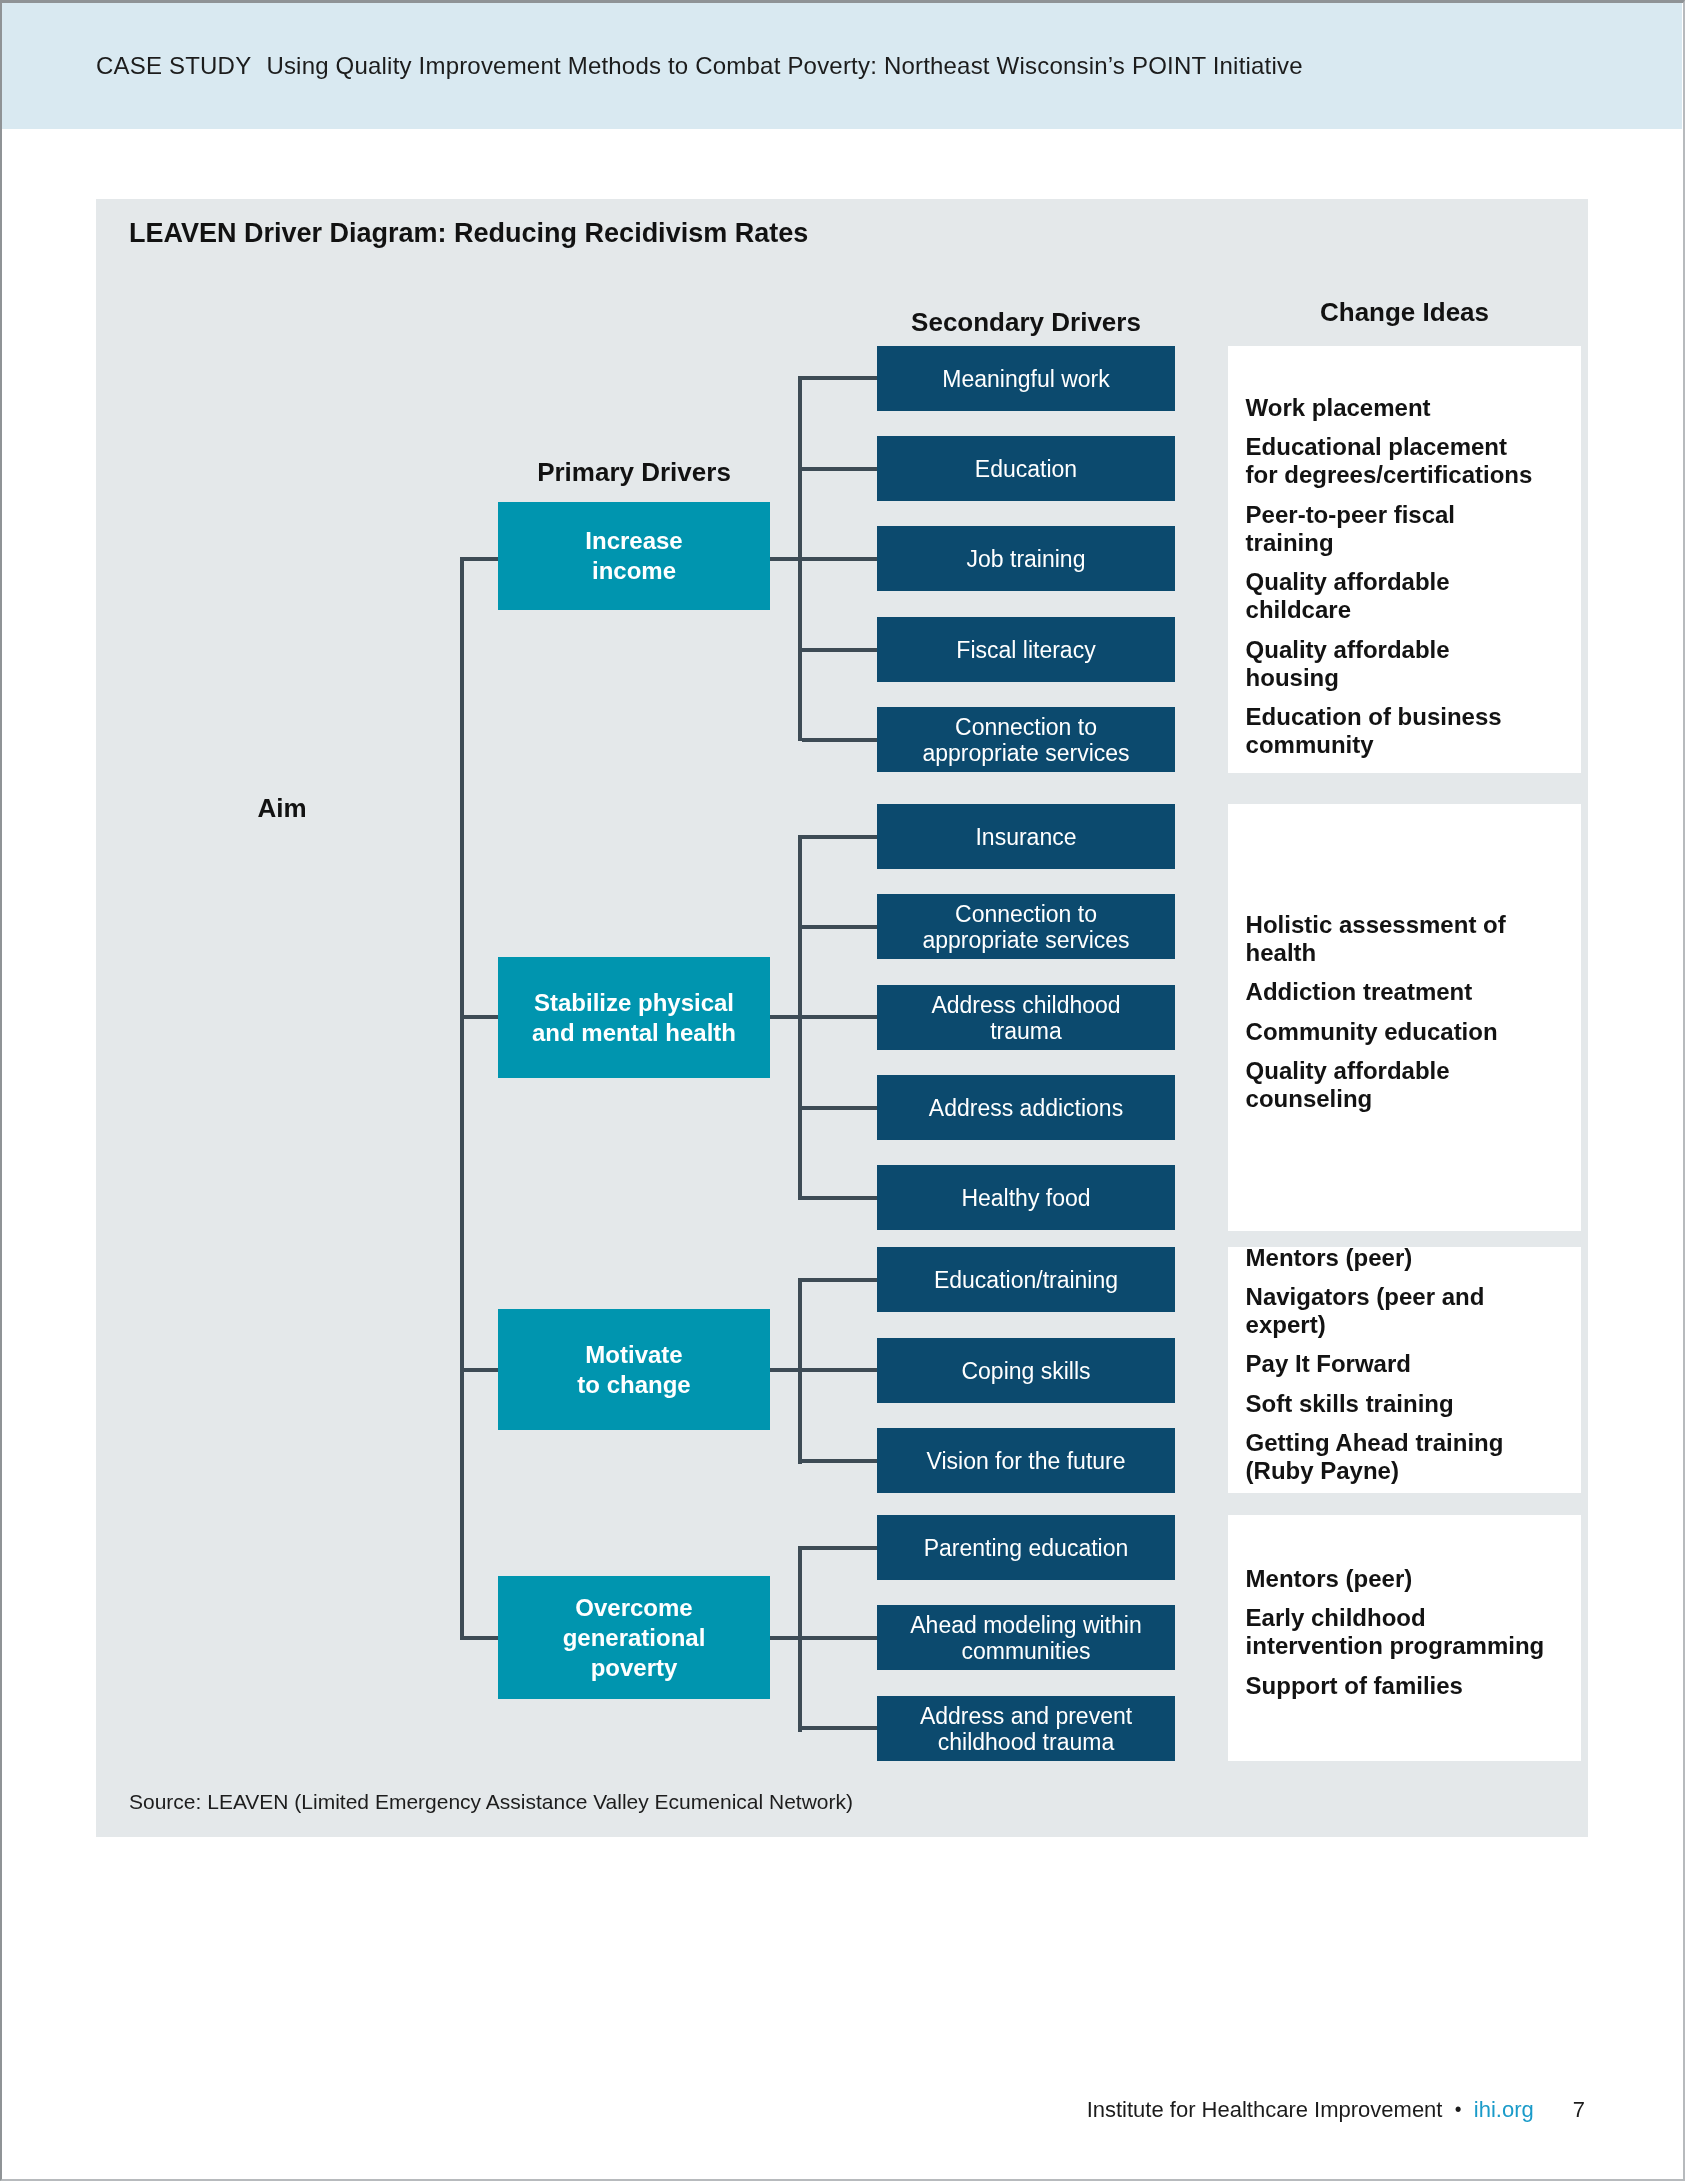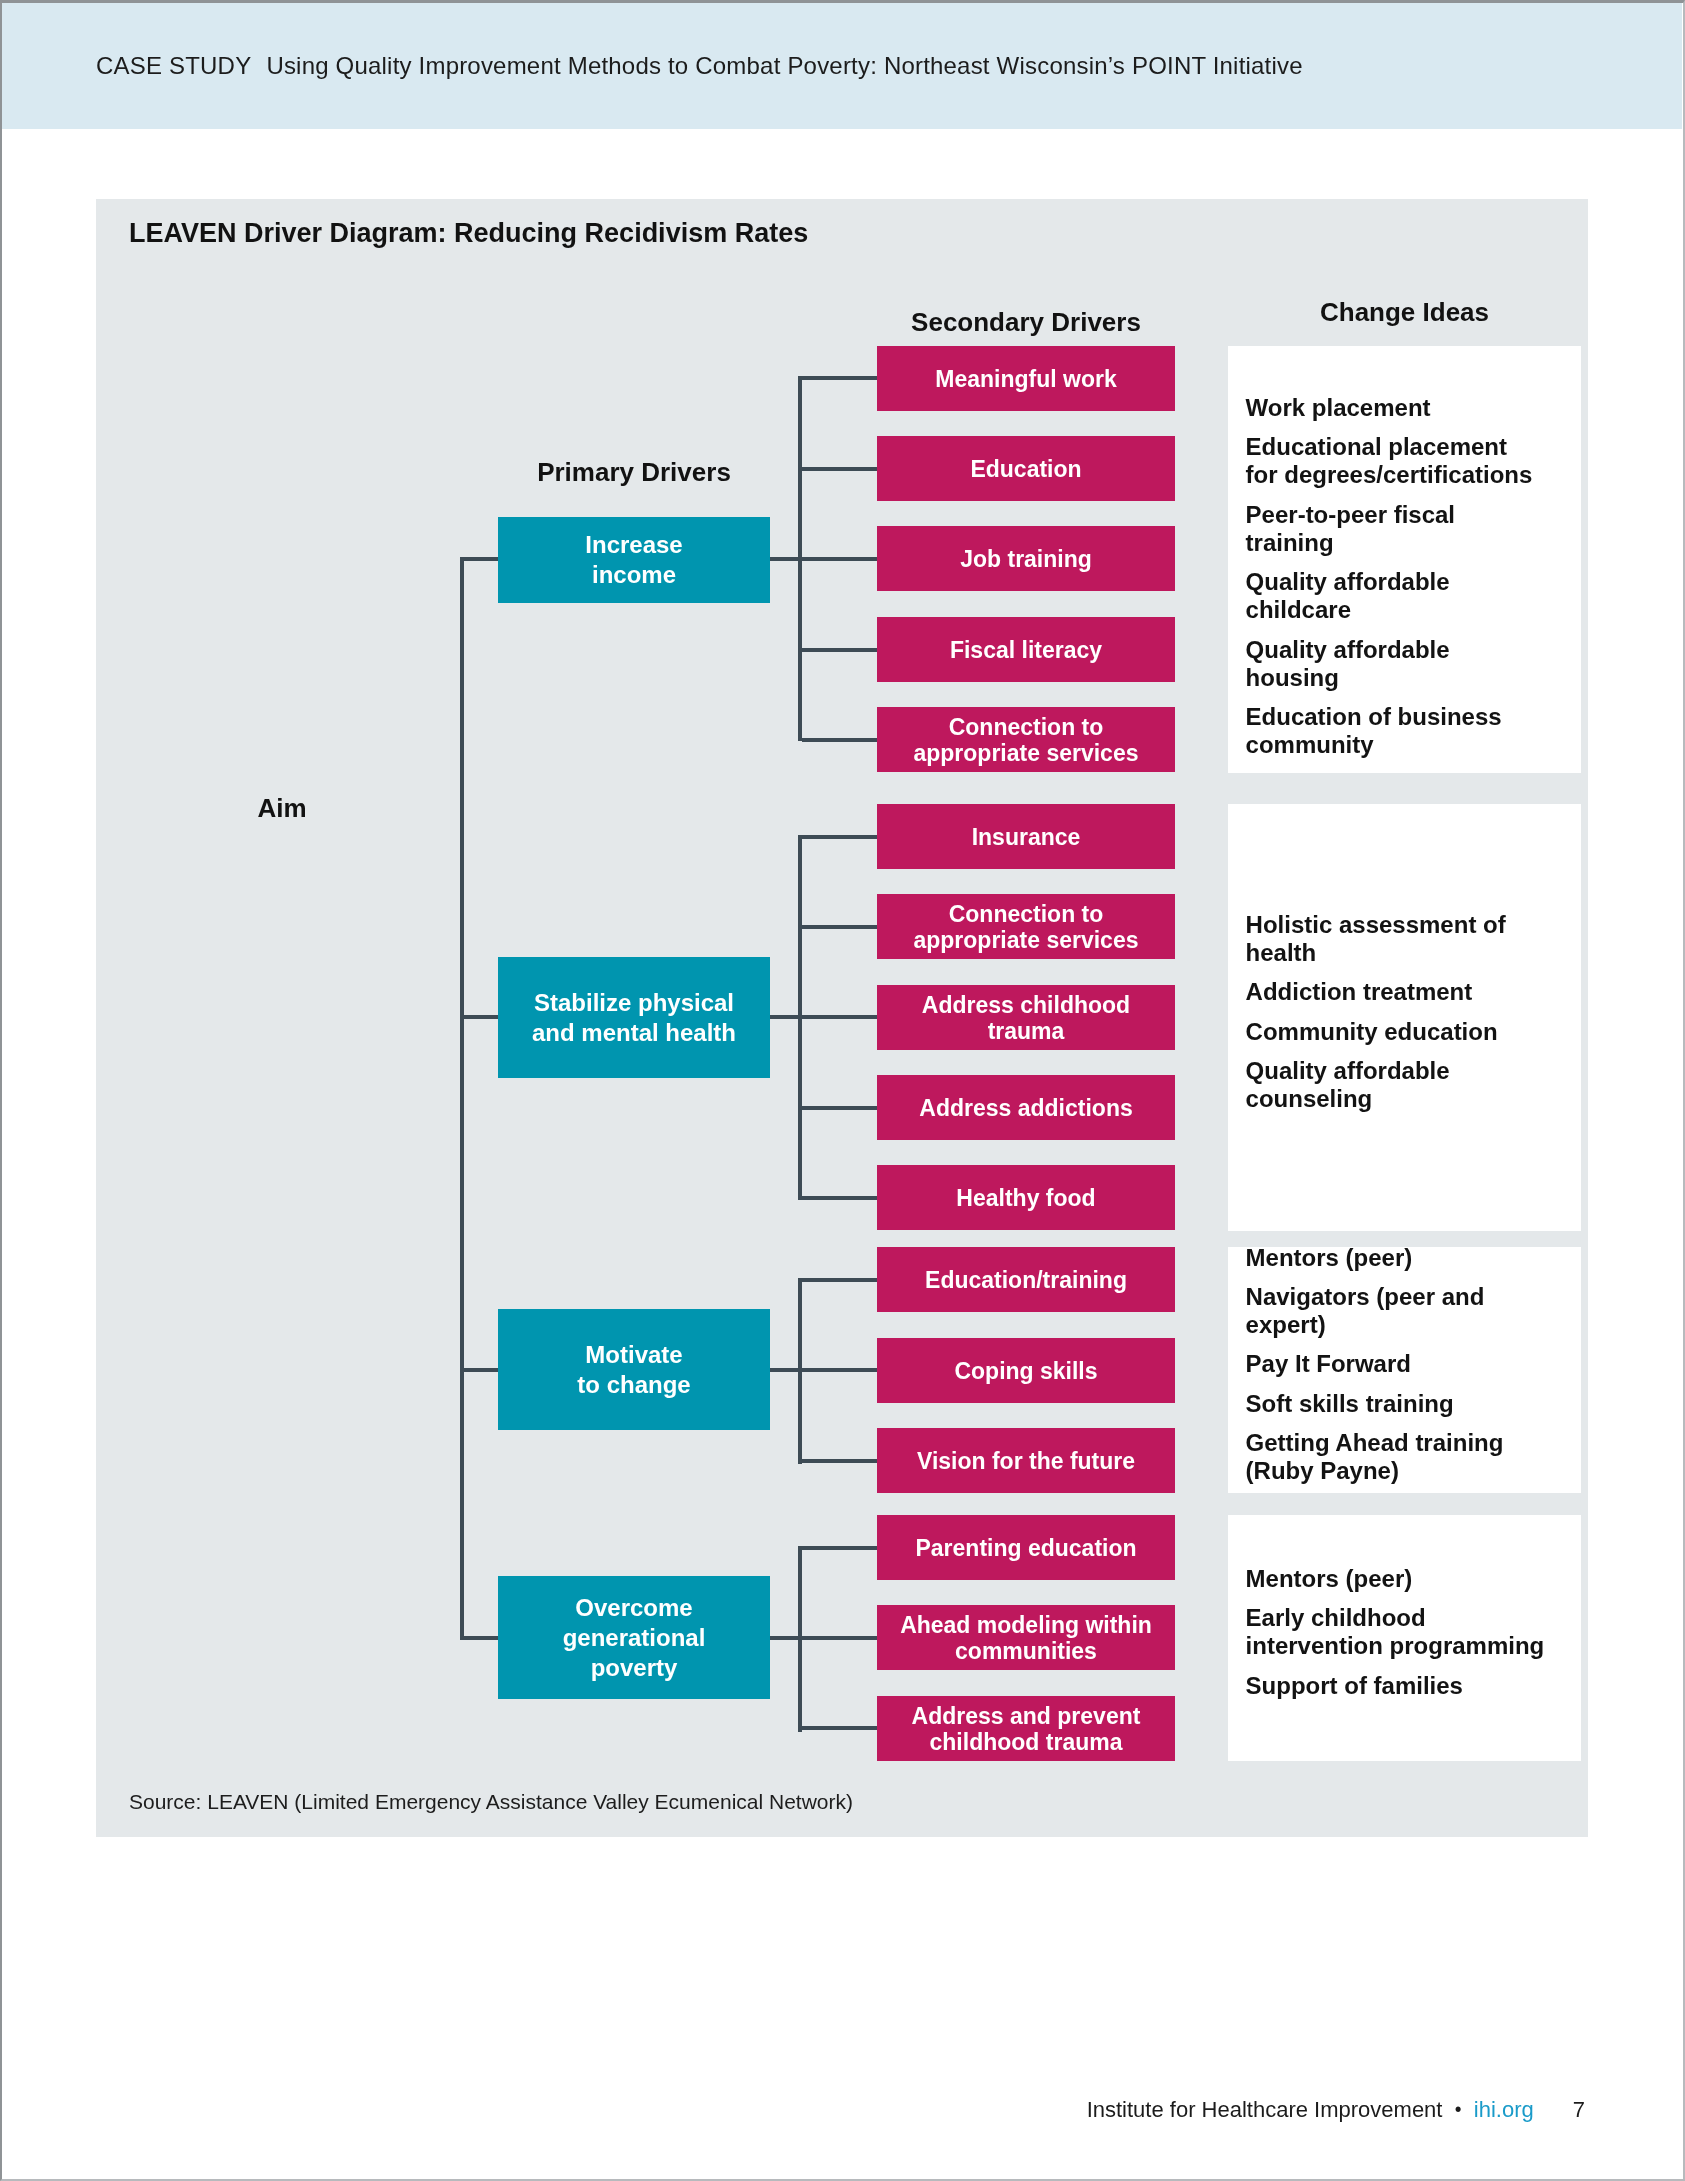--- a/index.html
+++ b/index.html
@@ -45,23 +45,23 @@
     white-space:pre-line;
   }
   .box-teal{
     position:absolute;left:402px;width:272px;
     background:#0095af;color:#ffffff;
     display:flex;align-items:center;justify-content:center;text-align:center;
     font-size:24px;font-weight:bold;line-height:30px;white-space:pre-line;
   }
   .box-green{
     position:absolute;left:781px;width:298px;height:65px;
-    background:#be185d;color:#ffffff;
+    background:#0c4a6e;color:#ffffff;
     display:flex;align-items:center;justify-content:center;text-align:center;
-    font-size:23px;font-weight:bold;line-height:26px;white-space:pre-line;
+    font-size:23px;font-weight:normal;line-height:26px;white-space:pre-line;
   }
   .ci-box{
     position:absolute;left:1132px;width:353px;
     background:#ffffff;box-sizing:border-box;
     padding:0 16px 0 17.6px;
     display:flex;flex-direction:column;
   }
   .ci-top{padding-top:48px;}
   .ci-center{justify-content:center;}
   .ci-item{
@@ -130,21 +130,21 @@
     <div class="line" style="left:706px;top:816px;width:75px;height:3.5px;"></div>
     <div class="line" style="left:706px;top:907px;width:75px;height:3.5px;"></div>
     <div class="line" style="left:706px;top:997px;width:75px;height:3.5px;"></div>
     <div class="line" style="left:706px;top:1079px;width:75px;height:3.5px;"></div>
     <div class="line" style="left:706px;top:1169px;width:75px;height:3.5px;"></div>
     <div class="line" style="left:706px;top:1260px;width:75px;height:3.5px;"></div>
     <div class="line" style="left:706px;top:1347px;width:75px;height:3.5px;"></div>
     <div class="line" style="left:706px;top:1437px;width:75px;height:3.5px;"></div>
     <div class="line" style="left:706px;top:1527px;width:75px;height:3.5px;"></div>
 
-    <div class="box-teal" style="top:318px;height:86px;">Increase
+    <div class="box-teal" style="top:303px;height:108px;">Increase
 income</div>
     <div class="box-teal" style="top:758px;height:121px;">Stabilize physical
 and mental health</div>
     <div class="box-teal" style="top:1110px;height:121px;">Motivate
 to change</div>
     <div class="box-teal" style="top:1377px;height:123px;">Overcome
 generational
 poverty</div>
 
     <div class="box-green" style="top:147px;">Meaningful work</div>

